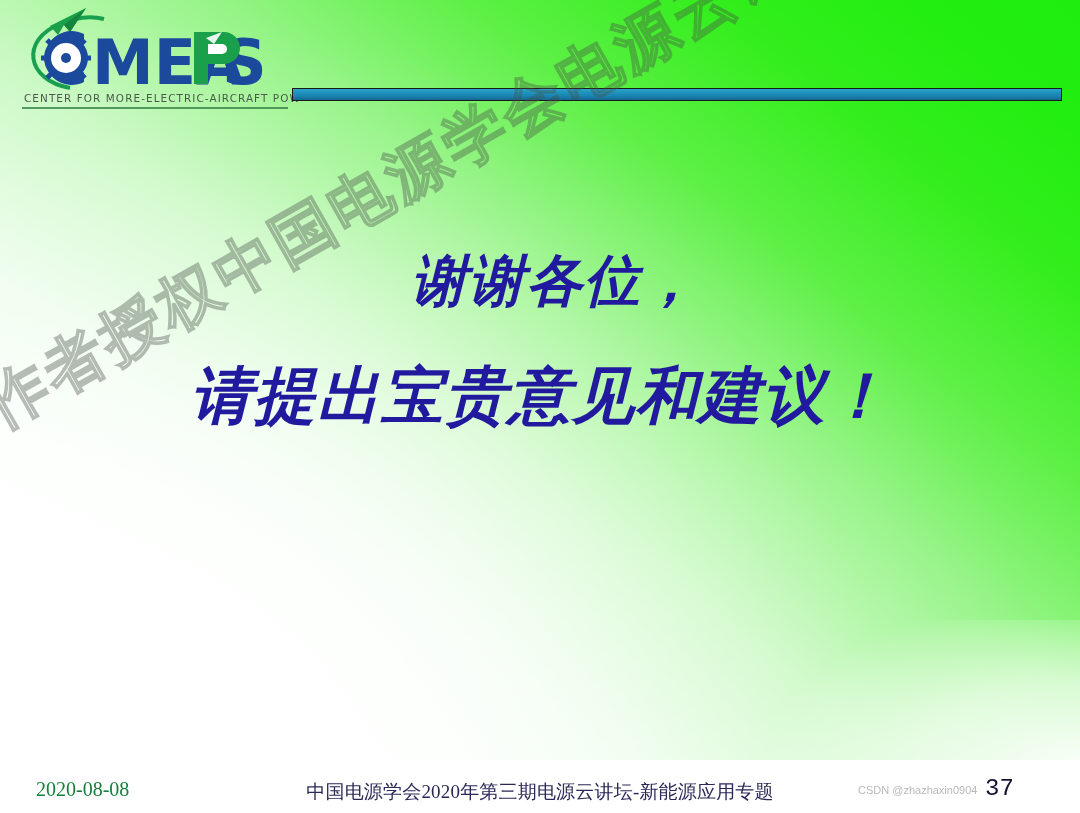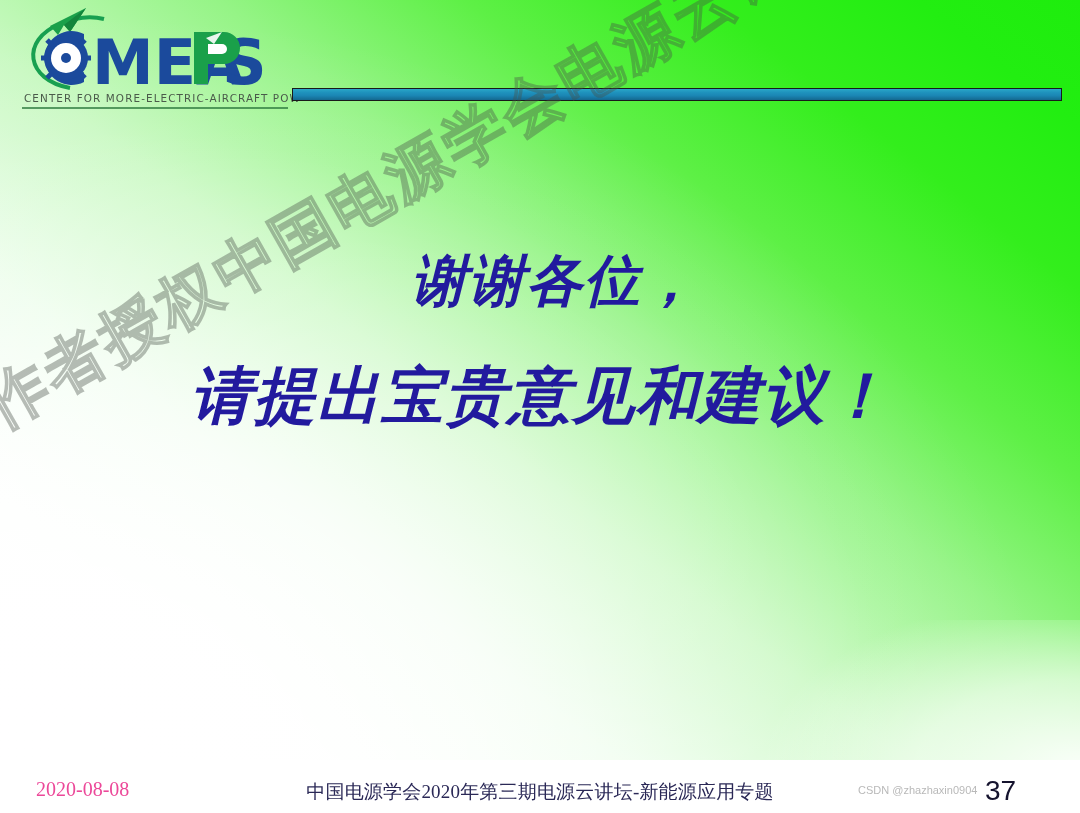--- a/index.html
+++ b/index.html
@@ -97,32 +97,32 @@
     white-space:nowrap;
     color:transparent;
     -webkit-text-stroke:1.6px rgba(70,80,70,0.38);
     pointer-events:none;
   }
 
   
   .footer-date{
     position:absolute;left:36px;top:778px;
     font-family:"Liberation Serif", serif;
-    font-size:20px;color:#ec4899;
+    font-size:20px;color:#15803d;
   }
   .footer-center{
     position:absolute;left:0;top:779px;width:1080px;text-align:center;
     font-family:"Liberation Serif", serif;
     font-size:19px;color:#2a2856;
     letter-spacing:0.01em;
   }
   .footer-page{
     position:absolute;left:985px;top:775px;
-    font-family:Liberation Sans, sans-serif;
-    font-size:28px;color:#15132e;
+    font-family:Liberation Mono, monospace;
+    font-size:24px;color:#15132e;
   }
   .csdn-wm{
     position:absolute;left:858px;top:784px;
     font-family:"Liberation Sans", sans-serif;
     font-size:11px;color:#b9b9b9;
     white-space:nowrap;
   }
 </style>
 </head>
 <body>

